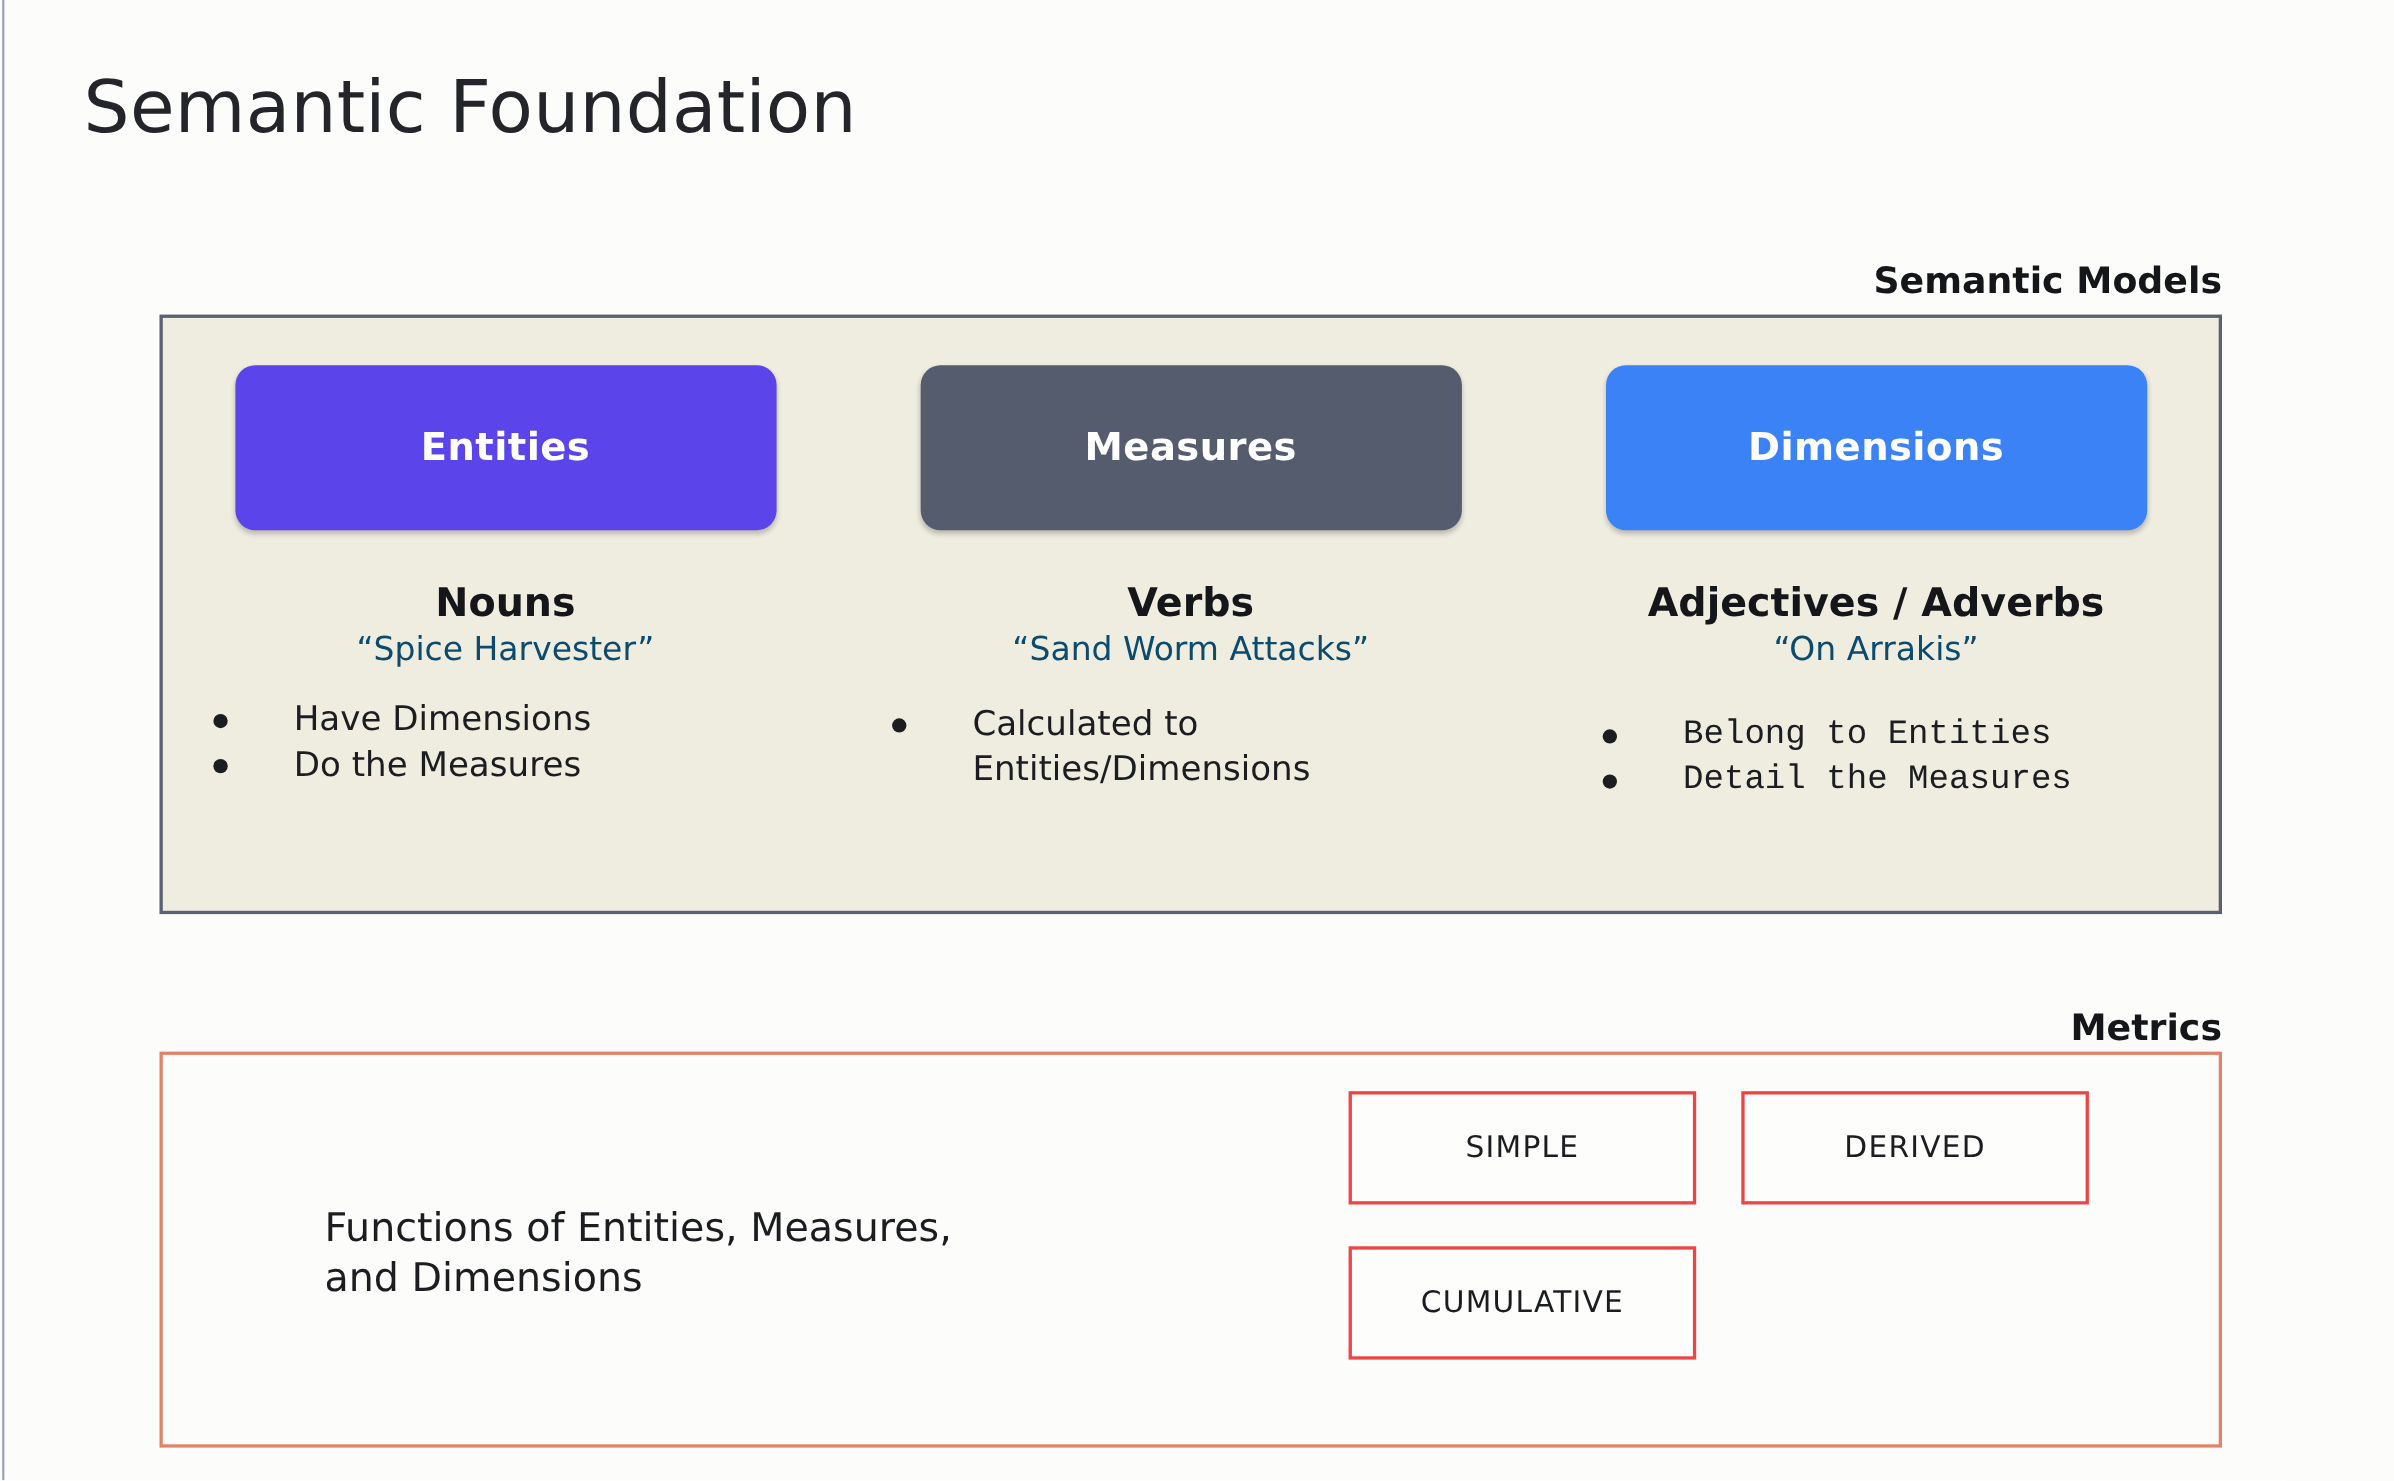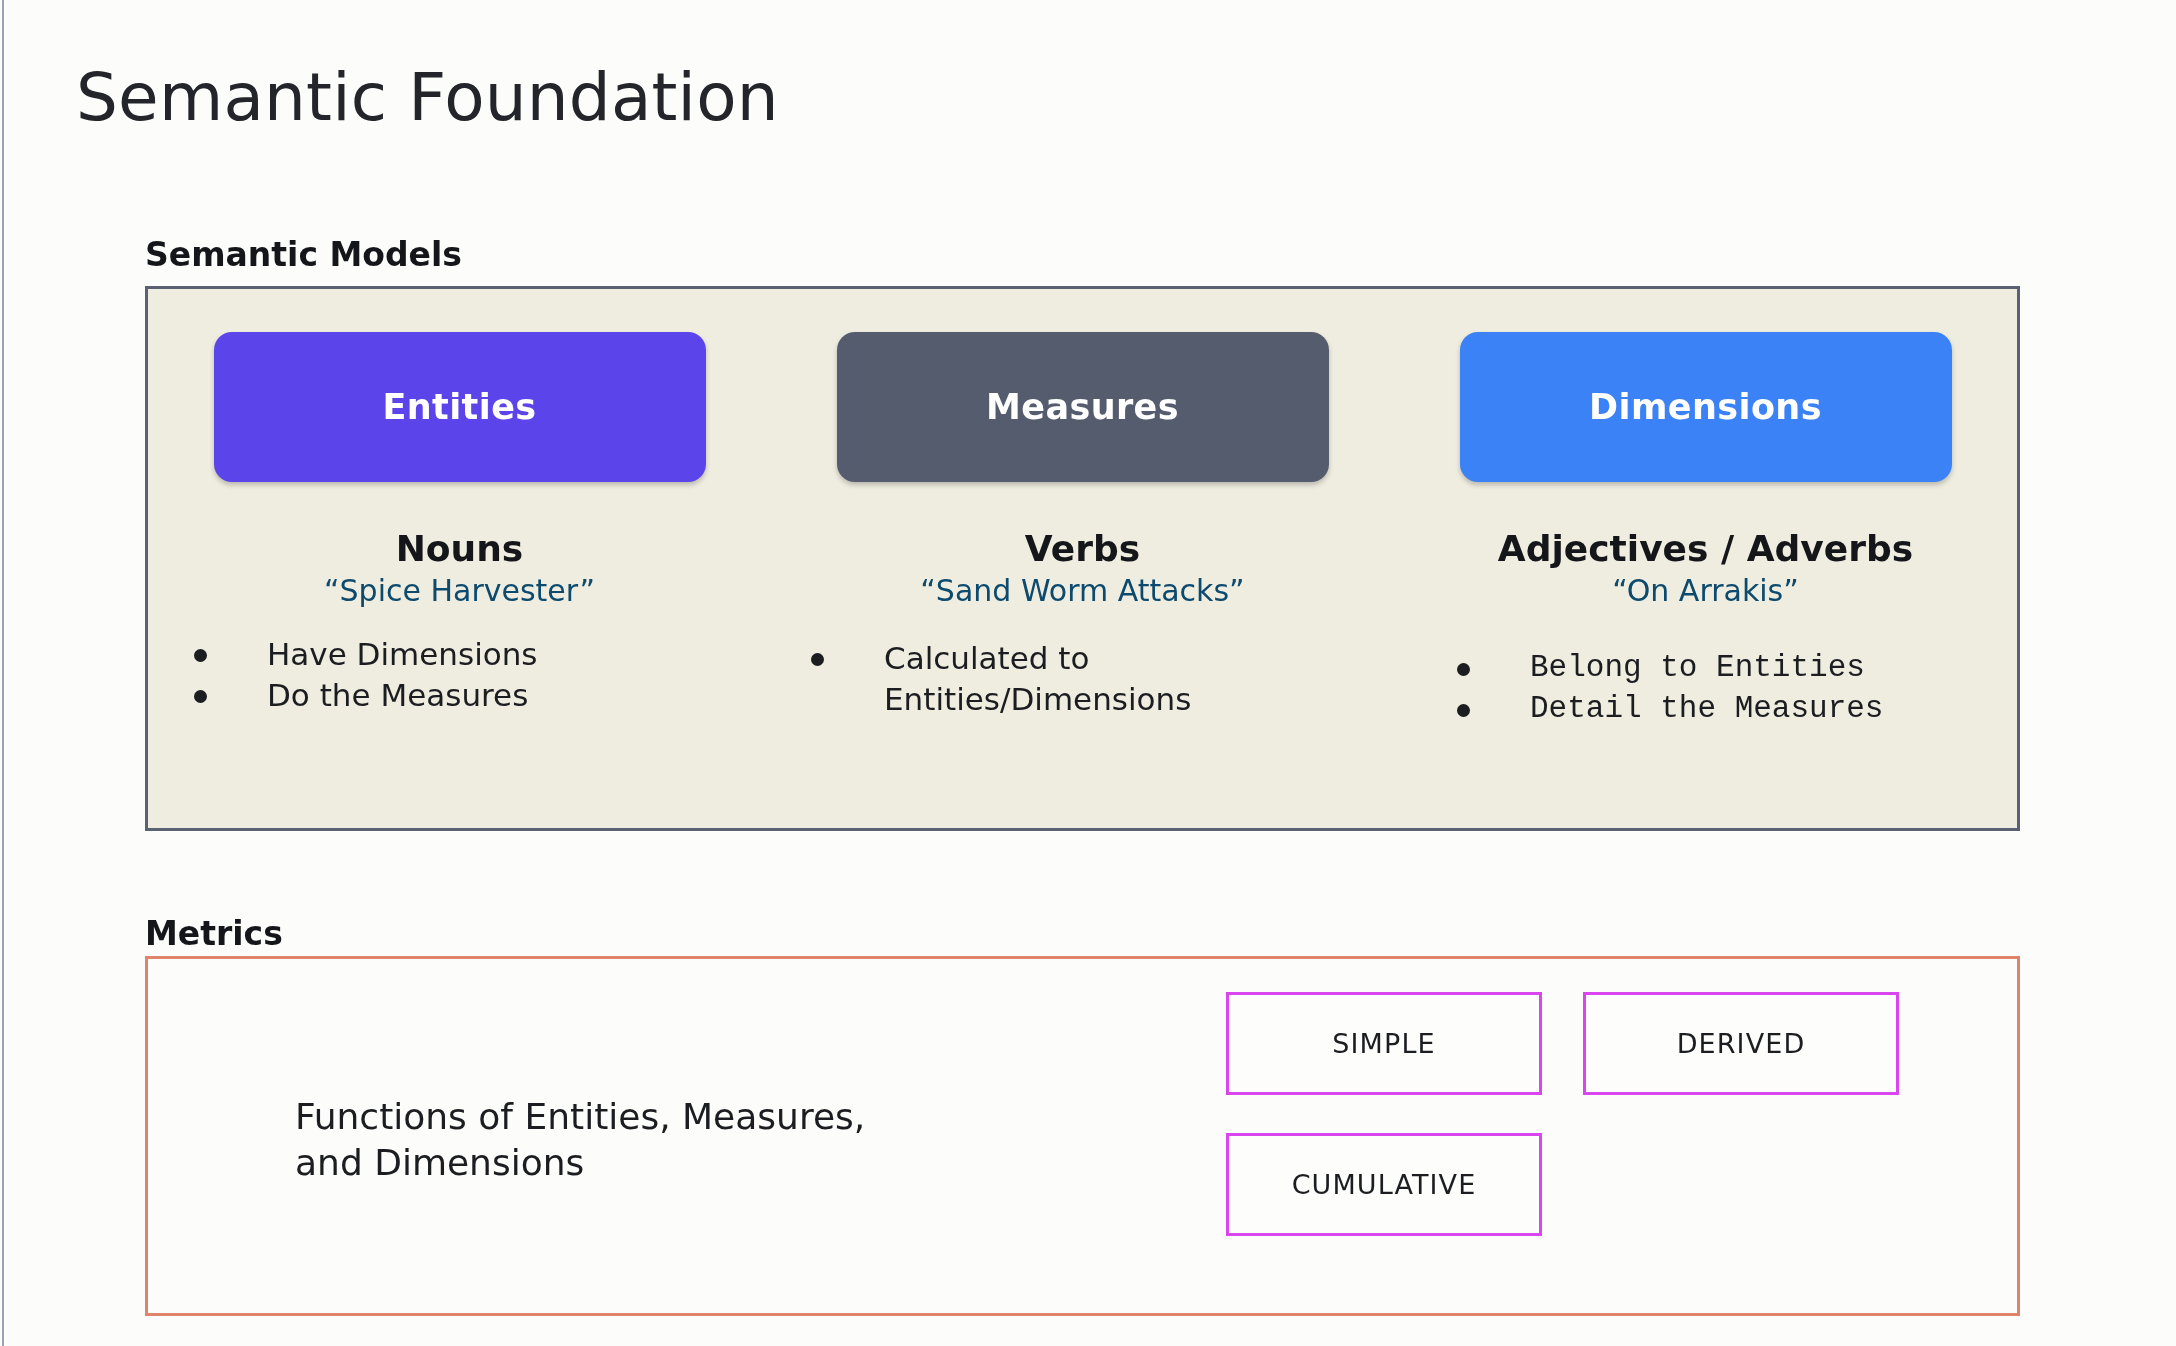--- a/index.html
+++ b/index.html
@@ -36,21 +36,21 @@
     line-height: 1.1;
     white-space: nowrap;
   }
 
   
   .section-caption {
     position: absolute;
     font-size: 33px;
     font-weight: 700;
     color: #14161a;
-    text-align: left;
+    text-align: right;
     white-space: nowrap;
   }
   #caption-semantic-models {
     left: 145px;
     width: 1875px;
     top: 235px;
   }
   #caption-metrics {
     left: 145px;
     width: 1875px;
@@ -174,21 +174,21 @@
     position: absolute;
     left: 1078px;
     top: 33px;
     display: grid;
     grid-template-columns: 316px 316px;
     grid-template-rows: 103px 103px;
     column-gap: 41px;
     row-gap: 38px;
   }
   .metric-card {
-    border: 3px solid #d946ef;
+    border: 3px solid #ef4444;
     background: #fdfdfb;
     display: flex;
     align-items: center;
     justify-content: center;
     font-size: 27px;
     letter-spacing: 1.1px;
     color: #1b1d21;
     box-sizing: border-box;
   }
 </style>

